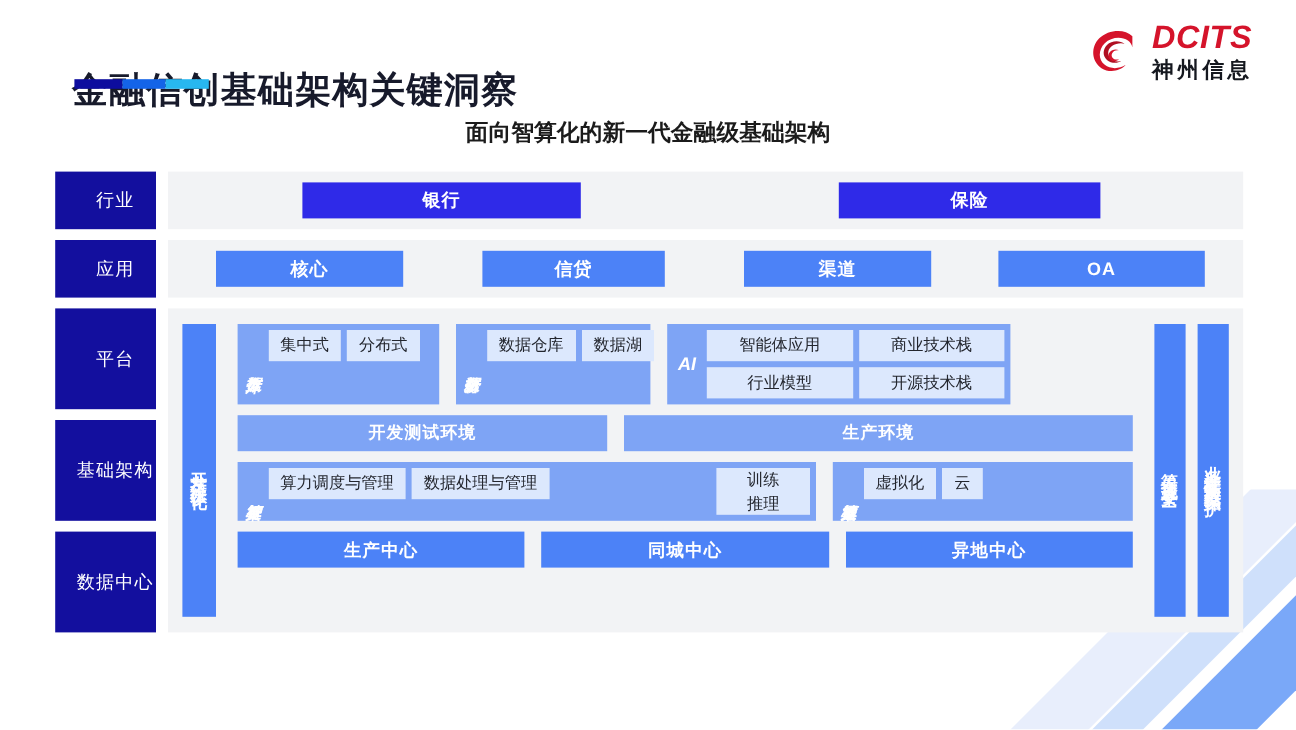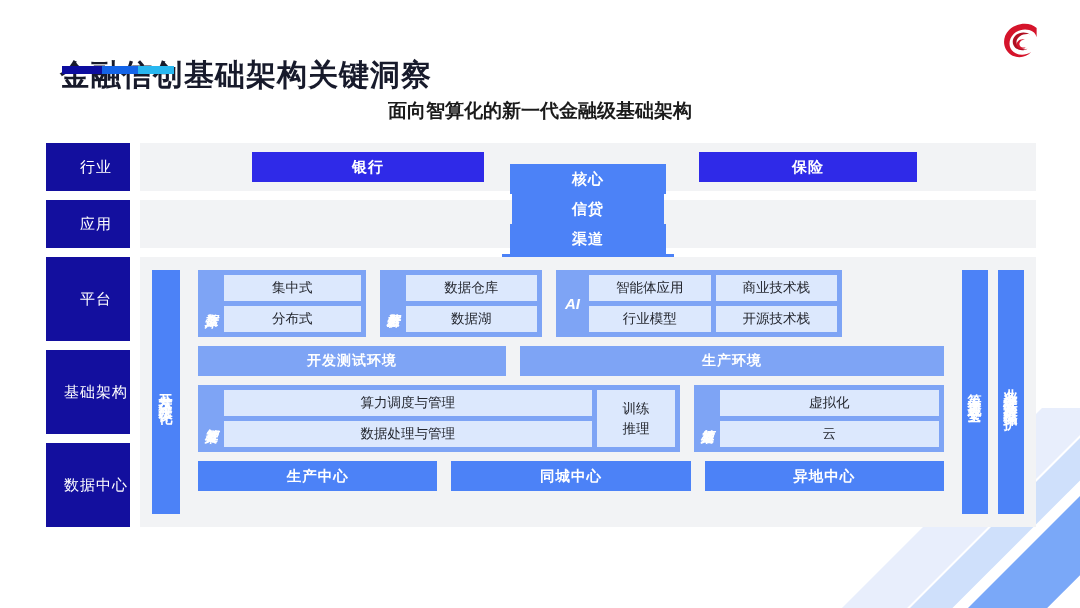--- a/index.html
+++ b/index.html
@@ -61,21 +61,21 @@
   .row-industry .row-body { padding:0 8px; gap:0; justify-content:space-between; }
   .ind-cell { display:flex; justify-content:center; flex:1; }
   .chip-industry {
     background:#2f2ae8; color:#fff; font-weight:bold; font-size:15px;
     height:30px; display:flex; align-items:center; justify-content:center;
     letter-spacing:1px;
   }
 
   
   .row-app { height:48px; }
-  .row-app .row-body { padding:0 8px; justify-content:center;flex-direction:column; }
+  .row-app .row-body { padding:0 8px; justify-content:space-between; }
   .app-cell { display:flex; justify-content:center; flex:1; }
   .chip-app {
     background:#4c82f7; color:#fff; font-weight:bold; font-size:15px;
     height:30px; display:flex; align-items:center; justify-content:center;
     letter-spacing:1px;
   }
 
   
   .stack { display:flex; }
   .stack-labels { width:84px; flex:0 0 84px; display:flex; flex-direction:column; gap:9px; }
@@ -105,21 +105,21 @@
   .group {
     background:#7ea4f5; display:flex; align-items:stretch;
     padding:5px; gap:5px;
   }
   .grp-title {
     color:#fff; font-weight:bold; font-size:13px;
     writing-mode:vertical-rl; text-orientation:upright;
     display:flex; align-items:center; justify-content:center;
     padding:0 1px; letter-spacing:0px; line-height:1.05;font-style:italic;
   }
-  .grp-cells { display:flex; flex-direction:column; gap:5px; flex:1; }
+  .grp-cells { display:flex; flex-direction:row; gap:5px; flex:1; }
   .grp-cols  { display:flex; gap:5px; flex:1; }
   .grp-col   { display:flex; flex-direction:column; gap:5px; flex:1; }
   .cell {
     background:#dce8fd; color:#23262e; font-size:13.5px;
     height:26px; display:flex; align-items:center; justify-content:center;
     white-space:nowrap; padding:0 10px;
   }
 
   .g-db      { width:168px; }
   .g-da      { width:162px; }
@@ -171,20 +171,24 @@
       <i class="tu1"></i>
         <i class="tu2"></i>
         <i class="tu3"></i>
     </div>
     <div class="logo">
       <svg class="logo-mark" viewBox="0 0 100 100">
         <path d="M84 22C70 8 40 10 24 26 8 42 10 68 28 80c14 9 34 6 44-6-12 8-28 8-38 0-12-9-12-27 0-39 11-11 30-13 42-5 4 3 7 7 8 12z" fill="#d5142b"></path>
         <path d="M70 36c-9-7-24-6-32 2-8 8-8 20 0 27 7 6 18 7 26 2-8 2-17 0-21-6-5-7-3-16 4-21 7-5 17-6 23-4z" fill="#b00f22"></path>
         <path d="M60 48c-5-3-13-2-17 3-4 4-3 11 2 14 4 3 11 3 15-1-5 1-10 0-12-3-3-4-1-9 3-12 3-2 7-2 9-1z" fill="#d5142b"></path>
       </svg>
+      <div class="logo-text">
+        <span class="logo-en">DCITS</span>
+        <span class="logo-cn">神州信息</span>
+      </div>
     </div>
   </div>
 
   <div class="subtitle">面向智算化的新一代金融级基础架构</div>
 
   <div class="diagram">
 
     <div class="row row-industry">
       <div class="side-label">行业</div>
       <div class="row-body">

